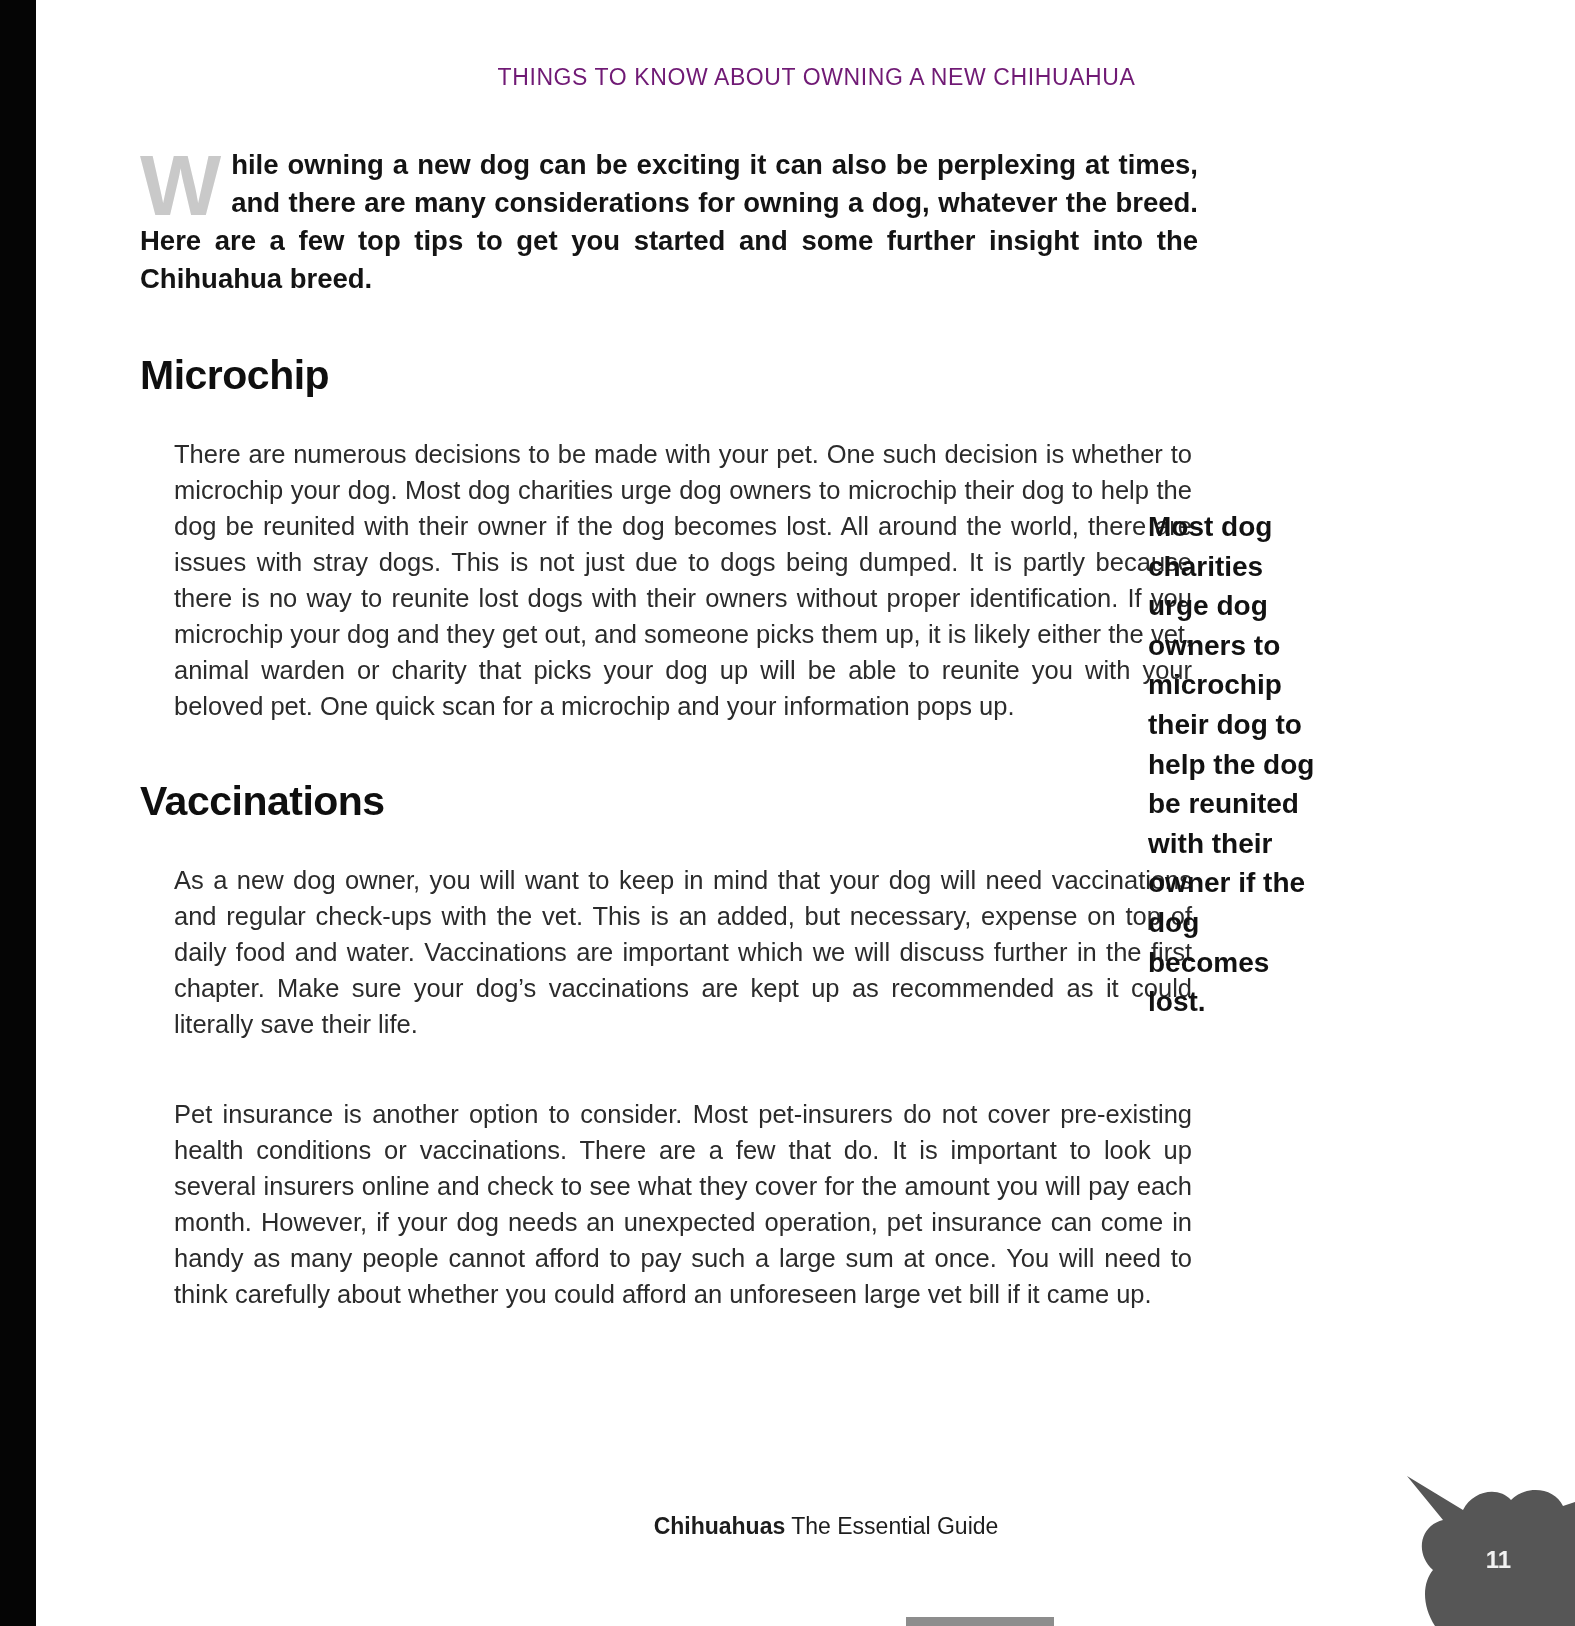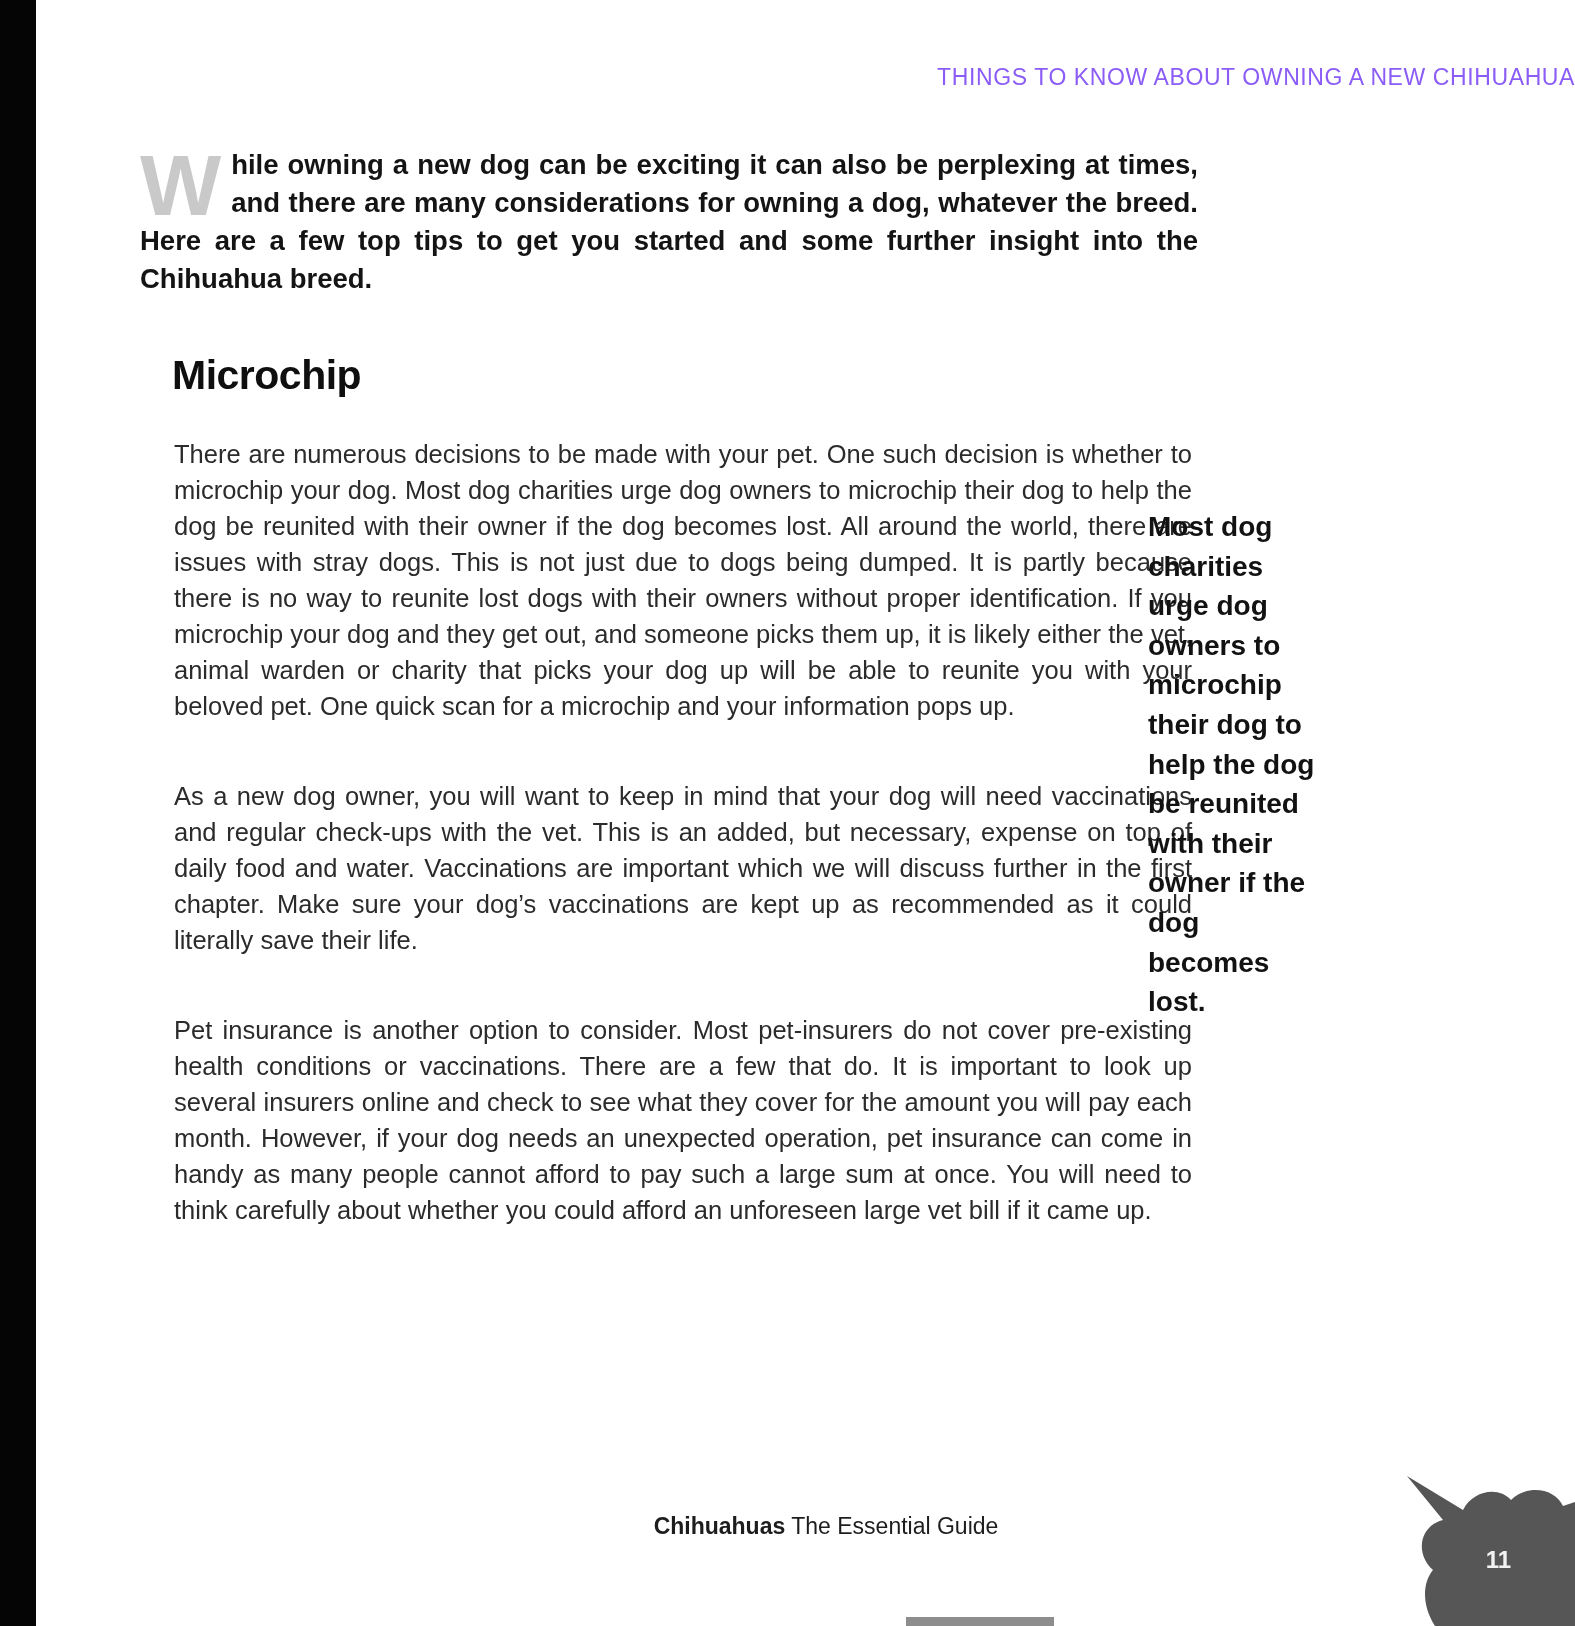--- a/index.html
+++ b/index.html
@@ -13,22 +13,22 @@
     margin:0 auto;
   }
   .left-strip {
     position:absolute; left:0; top:0;
     width:36px; height:100%;
     background:#050505;
   }
   .running-head {
     position:absolute; top:64px; left:0;
     width:100%; padding-left:58px;
-    text-align:right;
-    font-size:23px; color:#8b5cf6;
+    text-align:center;
+    font-size:23px; color:#701a75;
     letter-spacing:0.6px;
   }
   .content {
     position:absolute; left:140px; top:146px;
     width:1058px;
   }
   .intro {
     font-size:27.5px; font-weight:bold;
     color:#141414; line-height:38px;
     text-align:justify;
@@ -38,21 +38,20 @@
     font-size:86px; line-height:70px;
     font-weight:bold; color:#c9c9c9;
     margin:4px 12px 0 0;
     letter-spacing:-2px;
   }
   .section { margin-top:54px; }
   .section-heading {
     font-size:41px; font-weight:900;
     color:#0f0f0f; letter-spacing:-0.5px;
     line-height:46px;
-    margin-left:32px;
   }
   .body-text {
     margin-top:38px; margin-left:34px;
     width:1018px;
     font-size:25.5px; line-height:36px;
     color:#2b2b2b;
     text-align:justify;
   }
   .pull-quote {
     position:absolute; left:1148px; top:507px;
@@ -95,20 +94,21 @@
     <p class="intro">
       <span class="dropcap">W</span><span>hile owning a new dog can be exciting it can also be perplexing at times, and there are many considerations for owning a dog, whatever the breed. Here are a few top tips to get you started and some further insight into the Chihuahua breed.</span>
     </p>
 
     <div class="section">
       <h2 class="section-heading">Microchip</h2>
       <p class="body-text">There are numerous decisions to be made with your pet. One such decision is whether to microchip your dog. Most dog charities urge dog owners to microchip their dog to help the dog be reunited with their owner if the dog becomes lost. All around the world, there are issues with stray dogs. This is not just due to dogs being dumped. It is partly because there is no way to reunite lost dogs with their owners without proper identification. If you microchip your dog and they get out, and someone picks them up, it is likely either the vet, animal warden or charity that picks your dog up will be able to reunite you with your beloved pet. One quick scan for a microchip and your information pops up.</p>
     </div>
 
     <div class="section">
+      <h2 class="section-heading">Vaccinations</h2>
       <p class="body-text">As a new dog owner, you will want to keep in mind that your dog will need vaccinations and regular check-ups with the vet. This is an added, but necessary, expense on top of daily food and water. Vaccinations are important which we will discuss further in the first chapter. Make sure your dog’s vaccinations are kept up as recommended as it could literally save their life.</p>
     </div>
 
     <div class="section">
       <p class="body-text">Pet insurance is another option to consider. Most pet-insurers do not cover pre-existing health conditions or vaccinations. There are a few that do. It is important to look up several insurers online and check to see what they cover for the amount you will pay each month. However, if your dog needs an unexpected operation, pet insurance can come in handy as many people cannot afford to pay such a large sum at once. You will need to think carefully about whether you could afford an unforeseen large vet bill if it came up.</p>
     </div>
 
   </div>
 
   <div class="pull-quote">Most dog charities urge dog owners to microchip their dog to help the dog be reunited with their owner if the dog becomes lost.</div>

